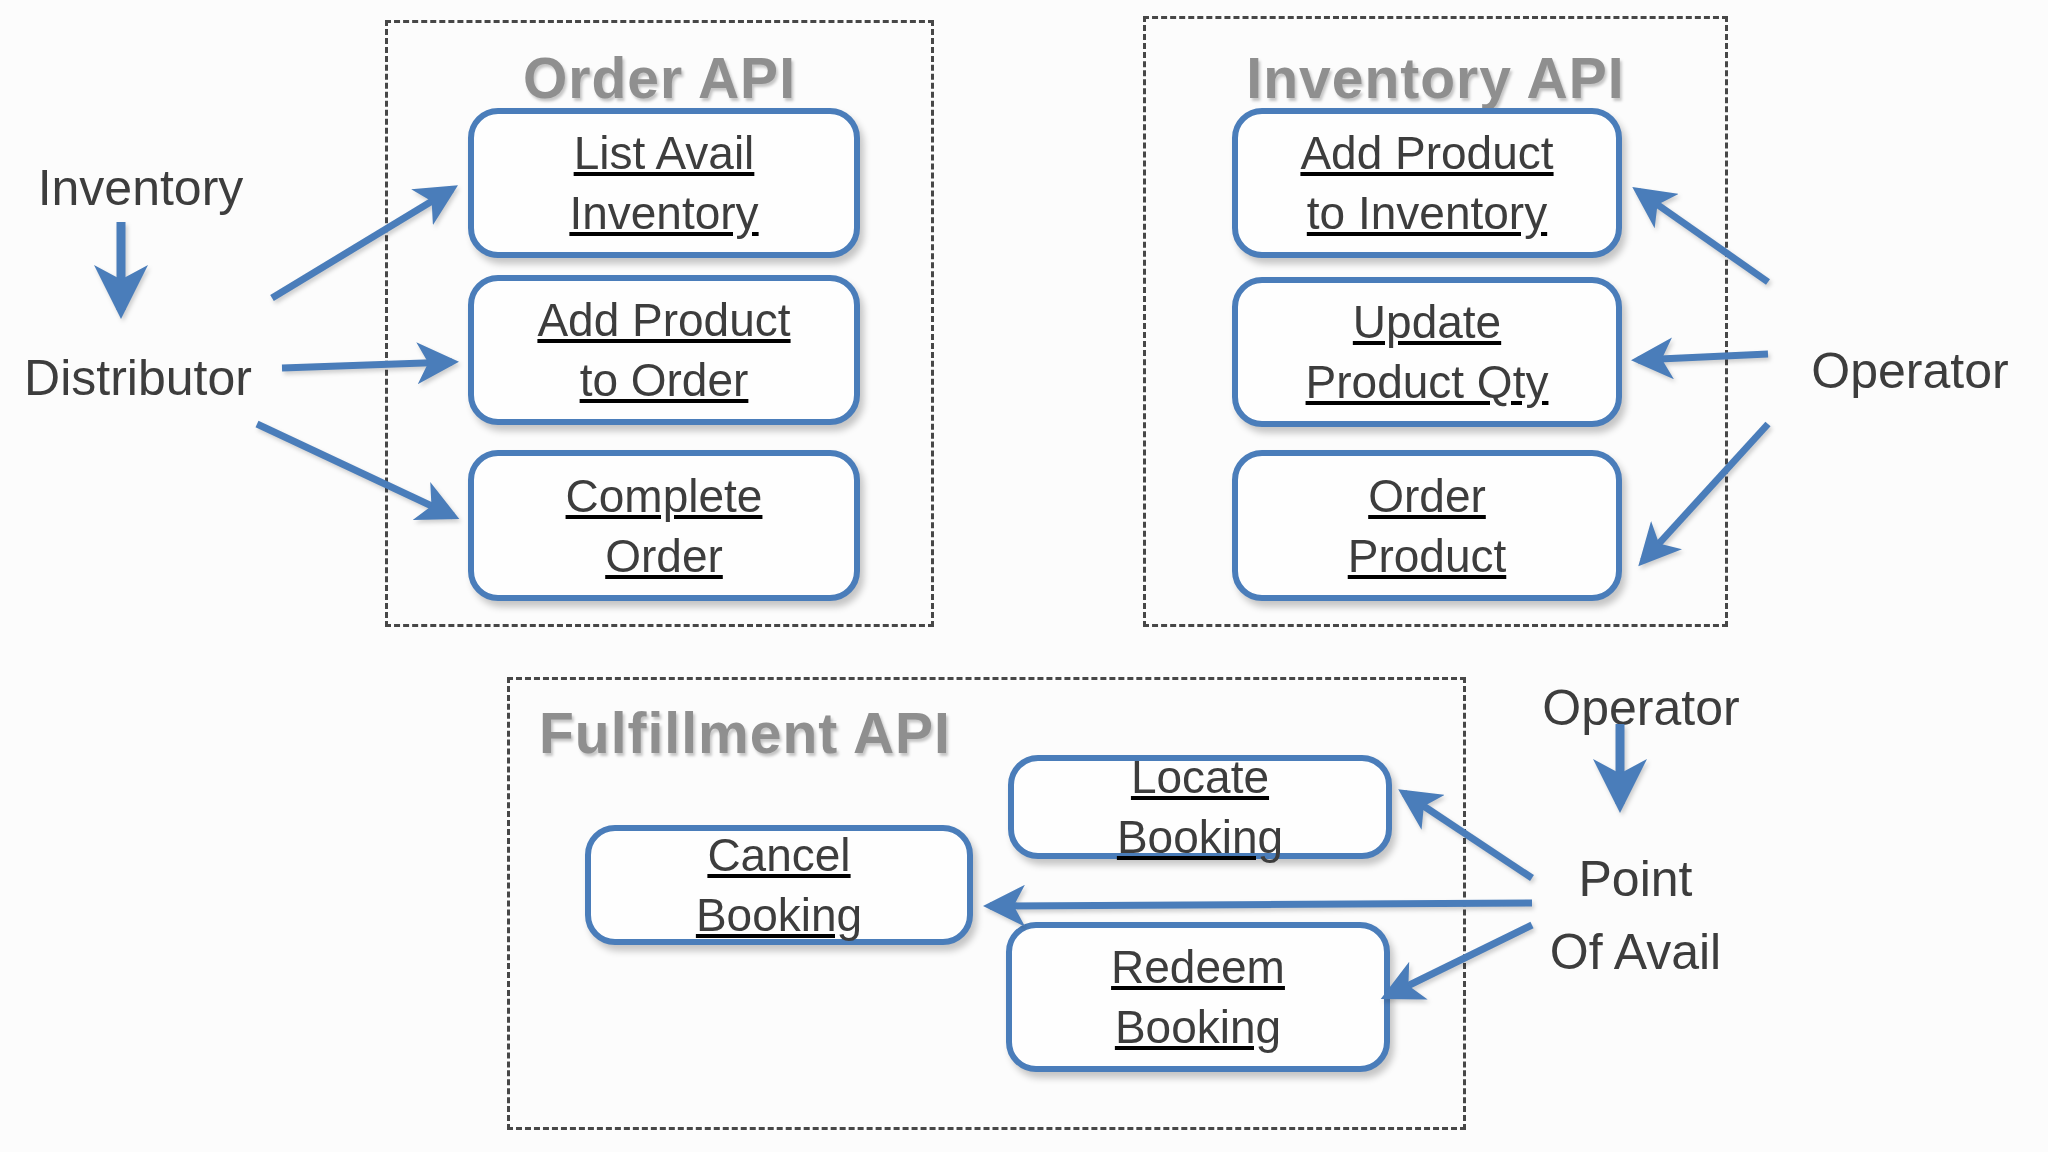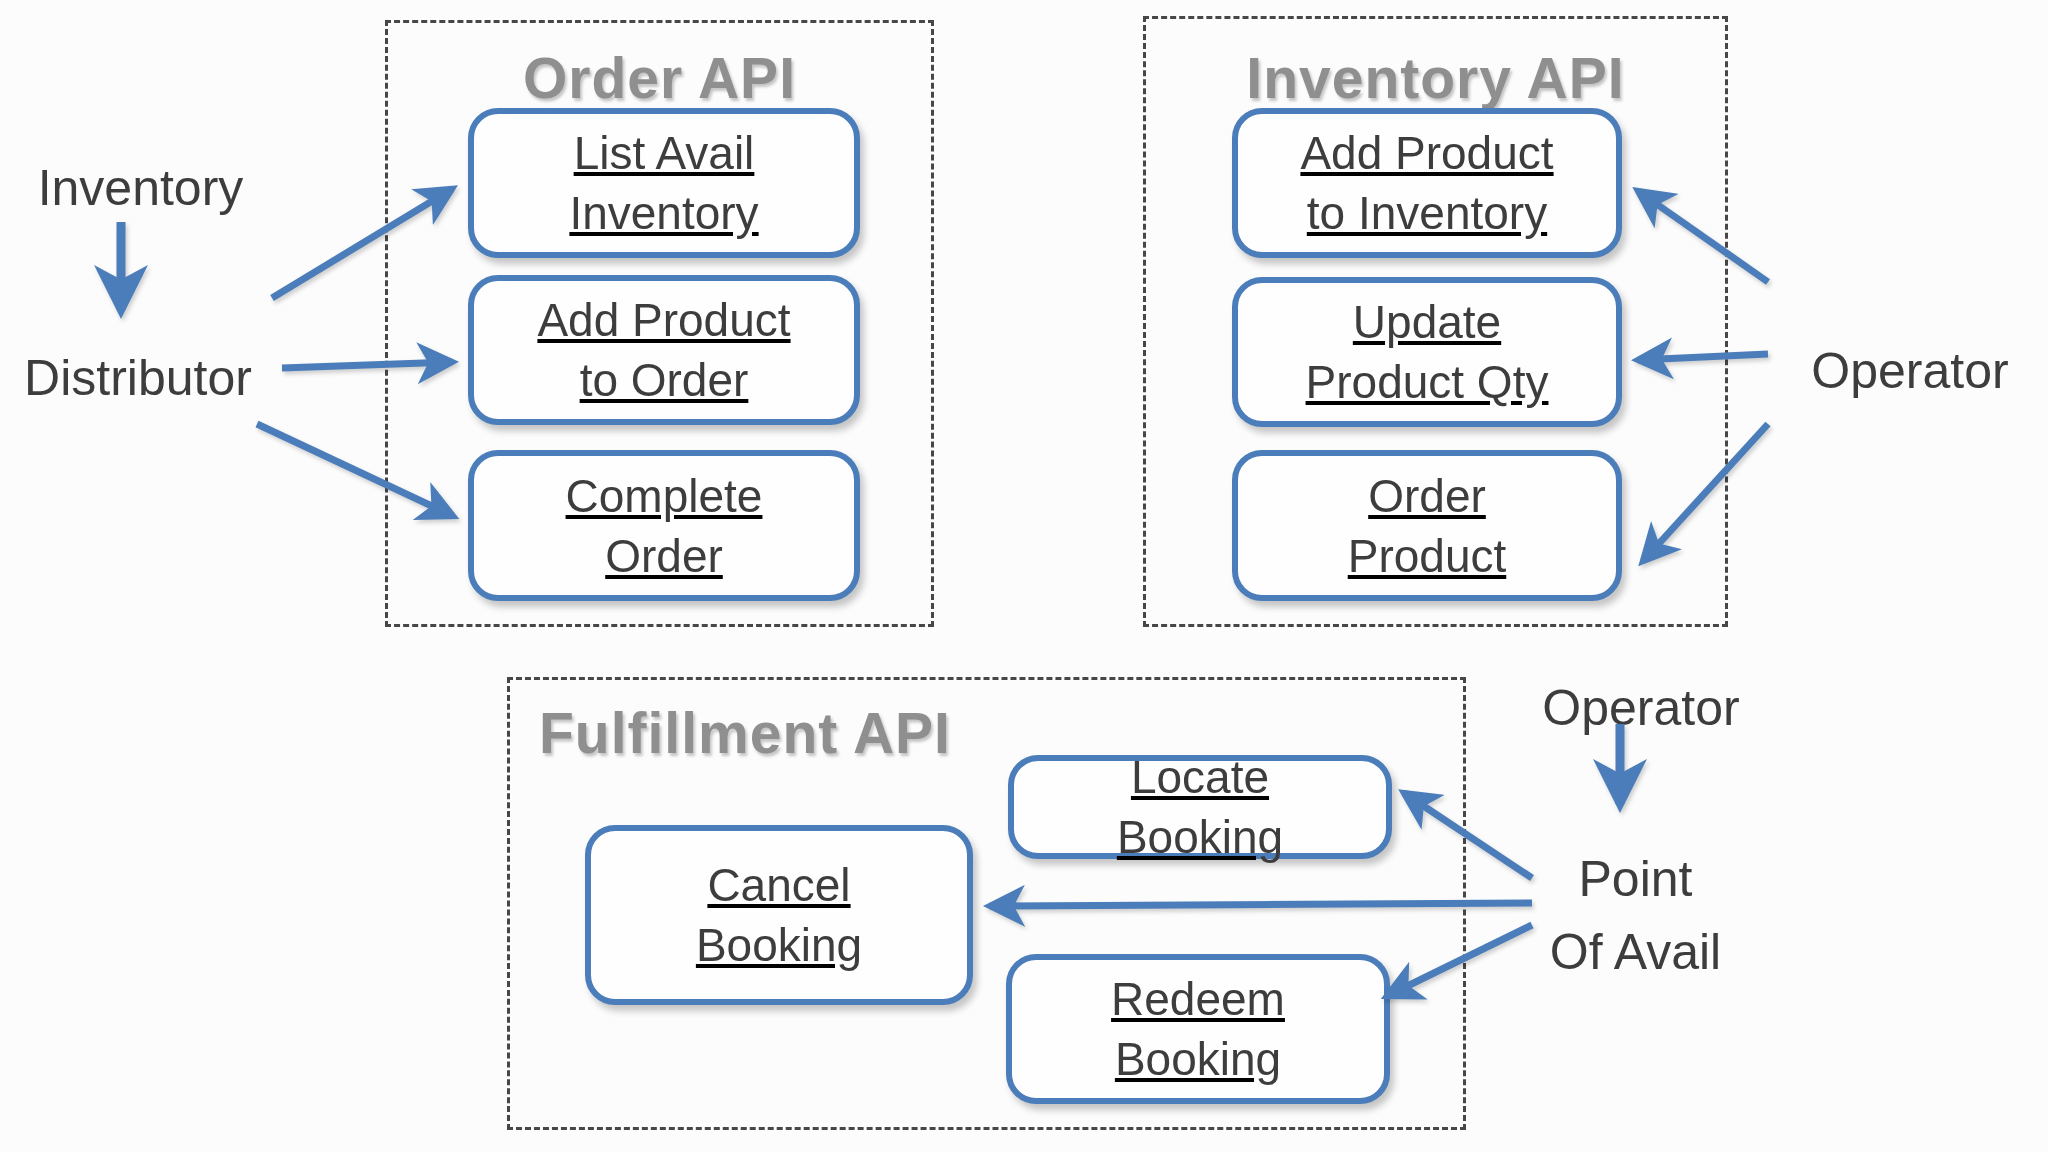--- a/index.html
+++ b/index.html
@@ -112,25 +112,25 @@
 Product</span>
 </div>
 
 <div class="group" style="left:507px; top:677px; width:959px; height:453px;">
   <div class="group-title" style="left:20px; width:430px; top:20px;">Fulfillment API</div>
 </div>
 <div class="node" style="left:1008px; top:713px; width:384px; height:104px;margin-top:42px;">
   <span class="node-label">Locate
 Booking</span>
 </div>
-<div class="node" style="left:585px; top:825px; width:388px; height:180px;">
+<div class="node" style="left:585px; top:825px; width:388px; height:120px;">
   <span class="node-label">Cancel
 Booking</span>
 </div>
-<div class="node" style="left:1006px; top:954px; width:384px; height:150px;">
+<div class="node" style="left:1006px; top:922px; width:384px; height:150px;">
   <span class="node-label">Redeem
 Booking</span>
 </div>
 
 <svg id="edges-svg" width="2048" height="1152" viewBox="0 0 2048 1152">
   <defs>
     <marker id="arrowhead" markerUnits="strokeWidth" markerWidth="7" markerHeight="6" refX="5" refY="3" orient="auto">
       <path d="M0,0 L6,3 L0,6 L1.6,3 Z" fill="#4a7dba"></path>
     </marker>
   </defs>

